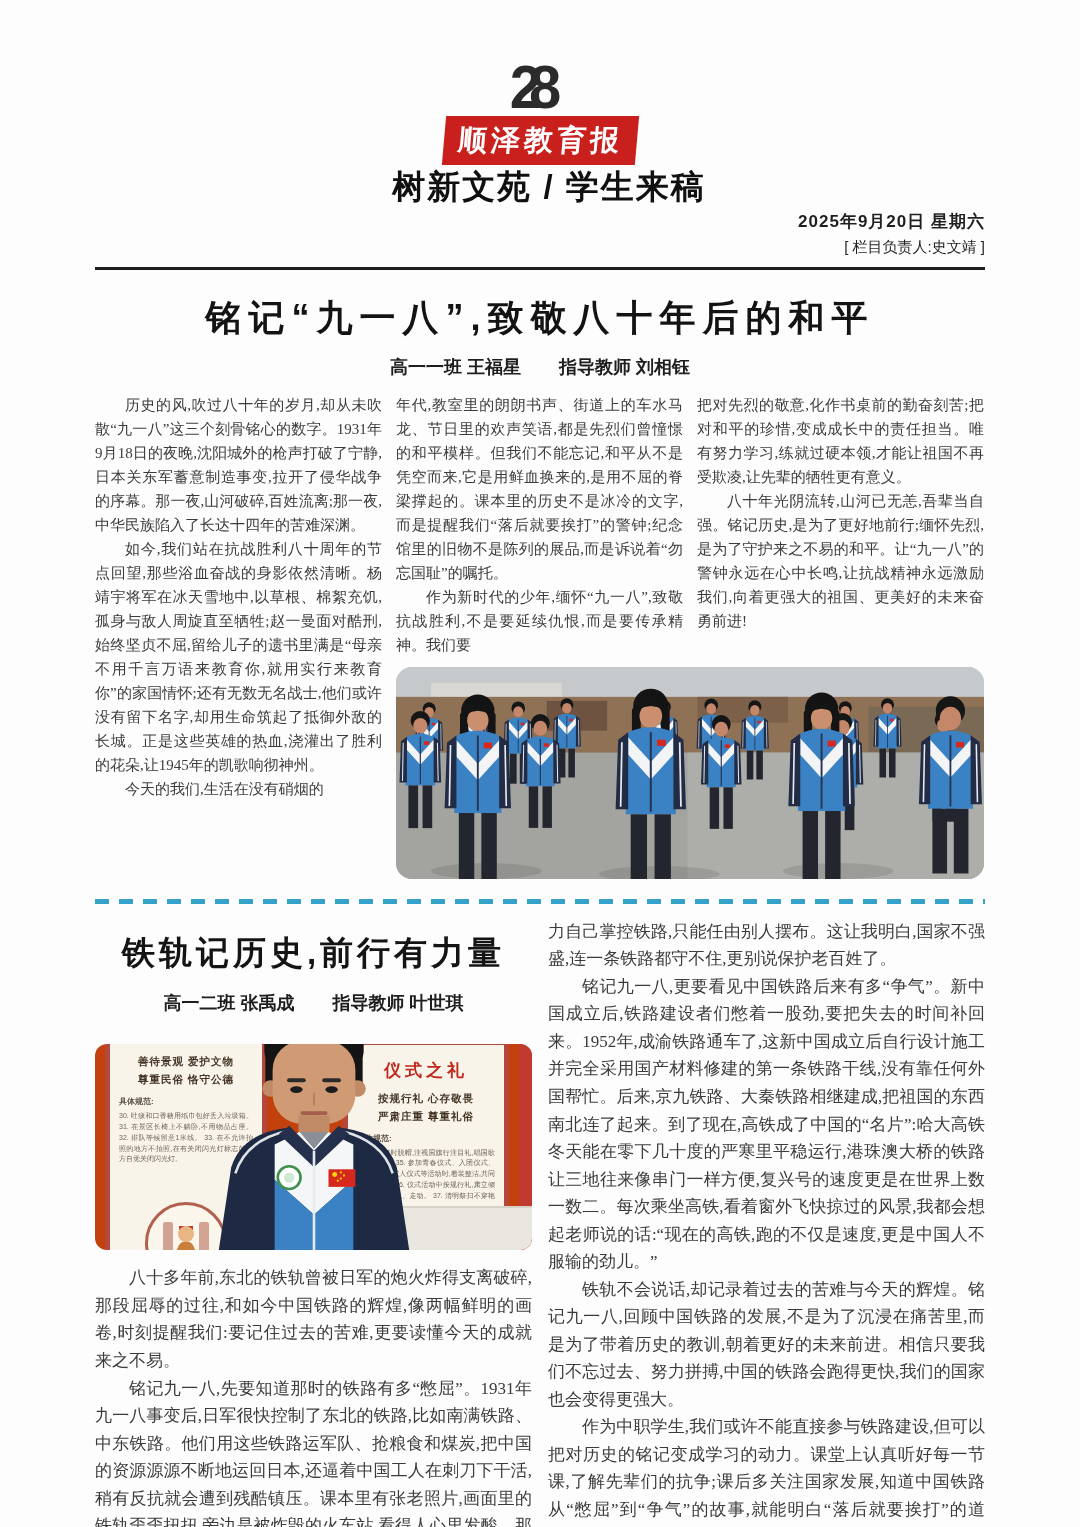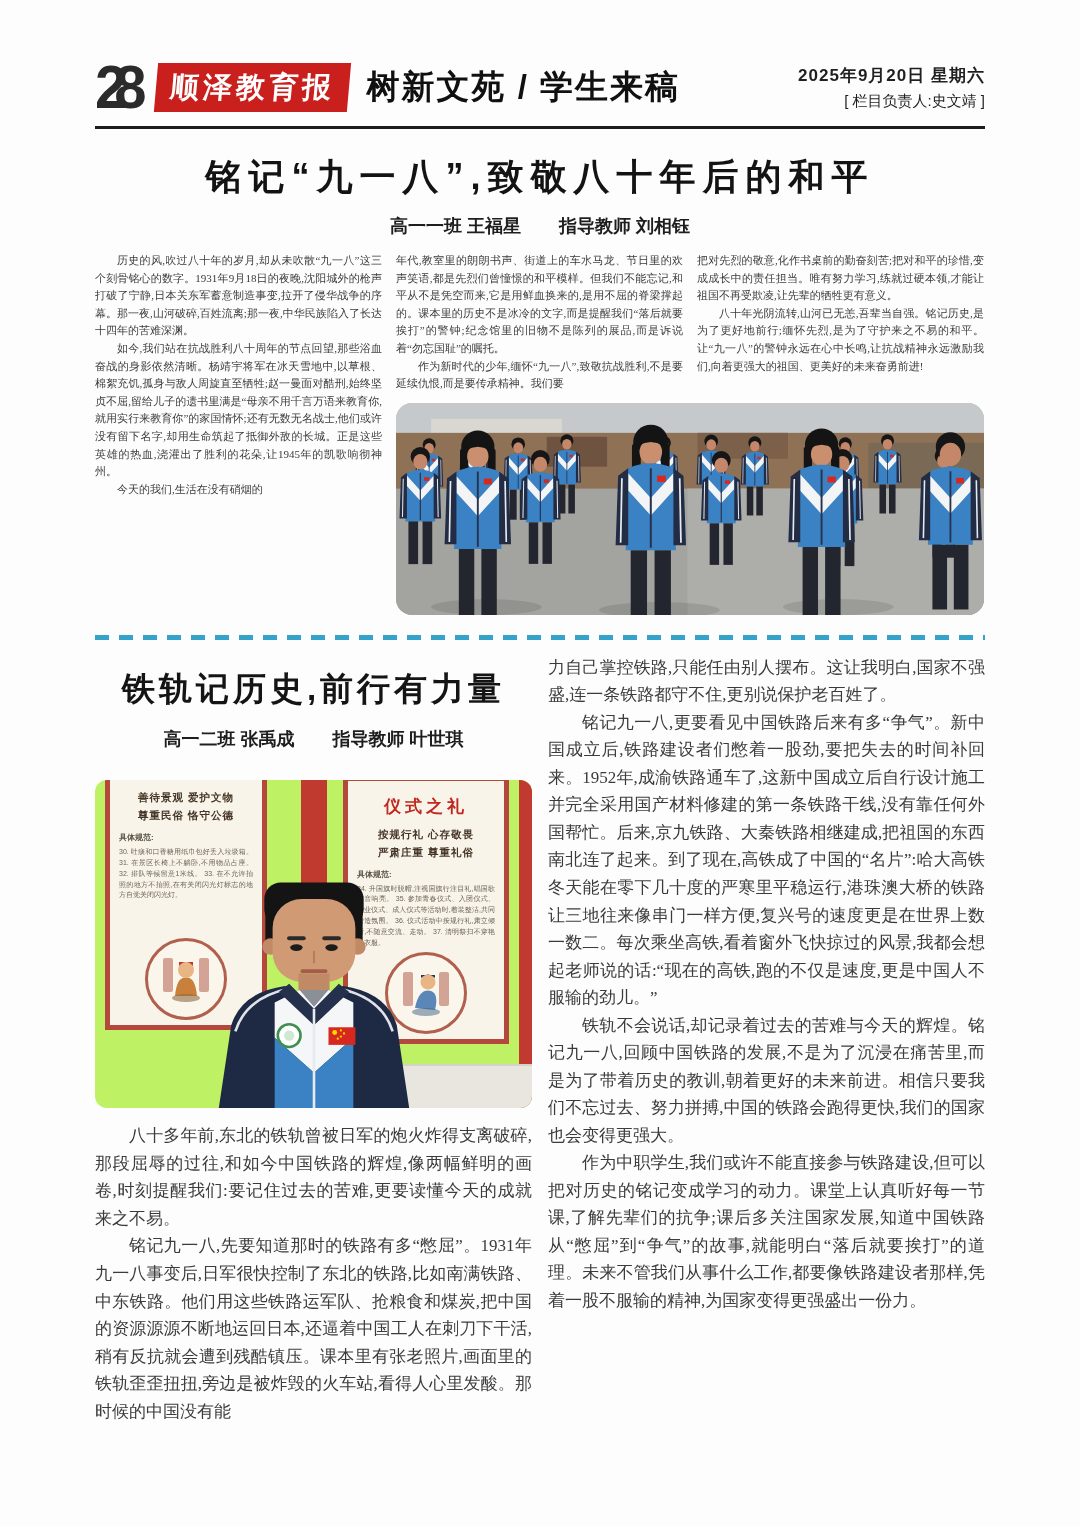--- a/index.html
+++ b/index.html
@@ -1,54 +1,54 @@
 <!DOCTYPE html>
 <html><head>
 <meta charset="utf-8">
 <style>
   html,body{margin:0;padding:0;background:#eef0f2;}
   .page{width:1080px;height:1527px;margin:0 auto;background:#fdfdfd;box-sizing:border-box;
         padding:58px 95px 30px;font-family:"Liberation Serif",serif;color:#3b3b3b;position:relative;overflow:hidden;}
 
   
-  .hdr{border-bottom:3px solid #1d1d1d;padding-bottom:10px;display:flex;align-items:center;}
+  .hdr{border-bottom:3px solid #1d1d1d;padding-bottom:10px;display:flex;align-items:center;flex-direction:column;}
   .pagenum{font-family:"Liberation Sans",sans-serif;font-size:58px;font-weight:900;letter-spacing:-13px;
            color:#2b2b2b;transform:scaleY(1.06);margin-right:22px;line-height:1;}
   .masthead{background:#c9201d;color:#fff;font-family:"Liberation Sans",sans-serif;font-weight:700;
             font-size:29px;padding:7px 14px;letter-spacing:4px;transform:skewX(-5deg);line-height:1.2;}
   .sectitle{font-family:"Liberation Sans",sans-serif;font-weight:900;font-size:33px;color:#101010;
             margin-left:18px;letter-spacing:2px;}
   .datebox{margin-left:auto;text-align:right;font-family:"Liberation Sans",sans-serif;color:#1f1f1f;}
   .datebox .d1{font-size:17px;font-weight:700;letter-spacing:1px;text-align:center;}
   .datebox .d2{font-size:15px;margin-top:5px;}
 
   
   .a1-title{text-align:center;font-family:"Liberation Sans",sans-serif;font-weight:900;font-size:36px;
             color:#131313;letter-spacing:7px;margin:24px 0 12px;}
   .byline{text-align:center;font-family:"Liberation Sans",sans-serif;font-weight:700;font-size:18px;
           color:#1e1e1e;margin-bottom:14px;}
   .byline .gap{display:inline-block;width:2.1em;}
   .a1-body{display:grid;grid-template-columns:287px 287px 287px;column-gap:14px;row-gap:10px;
-           font-size:11px;line-height:1.6;text-align:justify;}
+           font-size:15px;line-height:1.6;text-align:justify;}
   .a1-c1{grid-row:1 / span 2;}
   .photo1-wrap{grid-column:2 / span 2;grid-row:2;align-self:end;}
   p{margin:0;}
   p.ind{text-indent:2em;}
   .photo1-wrap svg{display:block;width:100%;height:212px;border-radius:16px;}
 
   
   .divider{height:5px;margin:20px 0 14px;
            background:repeating-linear-gradient(90deg,#35a3c9 0 14px,transparent 14px 24px);}
 
   
   .a2{display:grid;grid-template-columns:437px 437px;column-gap:16px;font-size:17px;line-height:1.62;text-align:justify;}
   .a2-title{text-align:center;font-family:"Liberation Sans",sans-serif;font-weight:900;font-size:33px;
             letter-spacing:4px;color:#141414;margin:8px 0 10px;}
   .a2 .byline{margin-bottom:12px;}
-  .photo2{position:relative;height:328px;border-radius:12px;overflow:hidden;background:#bef264;margin-bottom:14px;margin-top:26px;}
+  .photo2{position:relative;height:206px;border-radius:12px;overflow:hidden;background:#c2410c;margin-bottom:14px;margin-top:26px;}
   .redcol{position:absolute;top:0;bottom:0;width:26px;background:#c03a30;}
   .redcol.mid{left:206px;}
   .redcol.edge{right:0;width:13px;}
   .poster{position:absolute;background:#f8f4ea;border:5px solid #b5483c;box-sizing:border-box;
           padding:12px 9px 8px;font-family:"Liberation Sans",sans-serif;}
   .poster.pl{left:10px;top:-8px;width:162px;height:258px;}
   .poster.pr{left:248px;top:-4px;width:166px;height:268px;}
   .poster .ptitle{color:#c0281e;font-weight:900;font-size:17px;text-align:center;letter-spacing:4px;margin-bottom:5px;}
   .poster .phead{font-weight:800;font-size:10.5px;color:#453526;text-align:center;line-height:1.7;letter-spacing:1px;}
   .poster .psub{font-size:8px;color:#5c5246;margin-top:7px;font-weight:700;}

